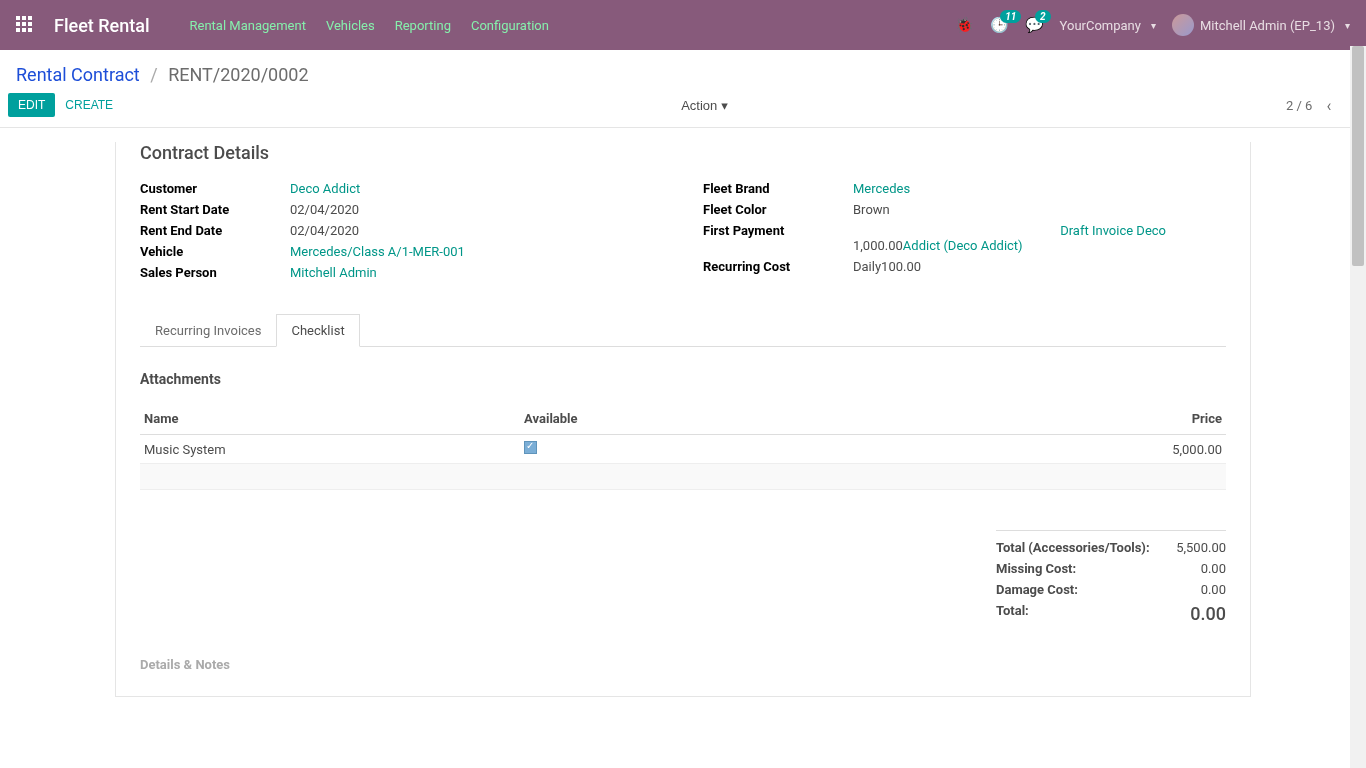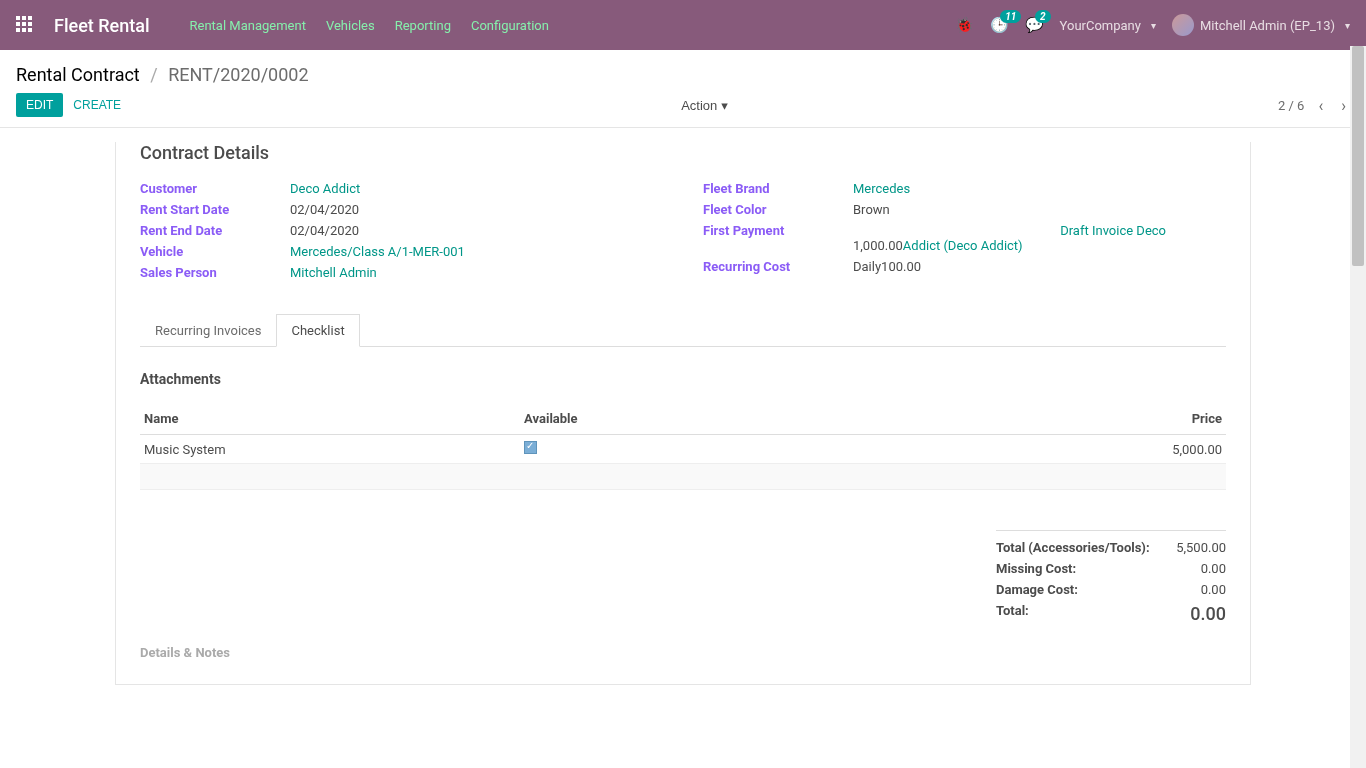--- a/index.html
+++ b/index.html
@@ -11,57 +11,57 @@
 .nav-menu { display: flex; gap: 20px; }
 .nav-item { color: #86efac; font-size: 13px; cursor: pointer; }
 .topbar-right { margin-left: auto; display: flex; align-items: center; gap: 16px; }
 .icon-btn { position: relative; cursor: pointer; font-size: 15px; color: #e8dde3; }
 .badge { position: absolute; top: -6px; left: 10px; background: #00a09d; color: #fff; border-radius: 10px; font-size: 10px; padding: 1px 5px; font-weight: bold; min-width: 16px; text-align: center; font-style: italic; }
 .company, .user { color: #e8dde3; font-size: 13px; cursor: pointer; display: flex; align-items: center; gap: 6px; }
 .caret-down::after { content: "▾"; font-size: 10px; margin-left: 4px; }
 .avatar { width: 22px; height: 22px; border-radius: 50%; background: linear-gradient(135deg,#c99,#99c); display:inline-block;}
 .breadcrumb-row { padding: 14px 16px 8px; }
 .breadcrumb { font-size: 18px; color: #6c6c6c; }
-.breadcrumb-link { color: #000000; cursor: pointer; }
+.breadcrumb-link { color: #1d4ed8; cursor: pointer; }
 .breadcrumb-sep { margin: 0 6px; color: #aaa; }
-.controls-row { display: flex; align-items: center; padding: 0 16px 10px; border-bottom: 1px solid #e5e5e5; }
+.controls-row { display: flex; align-items: center; padding: 0 8px 10px; border-bottom: 1px solid #e5e5e5; }
 .btn { padding: 5px 10px; font-size: 12px; border: none; cursor: pointer; border-radius: 2px; font-weight: 500; }
 .btn-primary { background: #00a09d; color: #fff; }
 .btn-link { background: none; color: #00a09d; }
 .action-btn { margin-left: auto; margin-right: auto; background: none; border: none; color: #4c4c4c; font-size: 13px; cursor: pointer; display: flex; align-items: center; gap: 4px; }
 .pager { display: flex; align-items: center; gap: 10px; color: #6c6c6c; font-size: 13px; }
 .pager-arrow { cursor: pointer; color: #6c6c6c; font-size: 16px; padding: 0 4px; }
 .content-area { position: relative; padding: 0 0 8px 0; }
 .form-sheet { width: 1136px; margin: 0 auto; background: #fff; border: 1px solid #e5e5e5; border-top: none; padding: 0 24px 24px; }
 .section-title { font-size: 18px; color: #4c4c4c; margin: 14px 0 18px; font-weight: 500; }
 .form-cols { display: flex; gap: 40px; }
 .form-col { flex: 1; }
 .field-row { display: flex; margin-bottom: 6px; align-items: baseline; }
-.field-label { width: 150px; font-weight: bold; color: #8b5cf6; font-size: 13px; }
+.field-label { width: 150px; font-weight: bold; color: #000000; font-size: 13px; }
 .field-value { color: #4c4c4c; font-size: 13px; }
 .link-value { color: #009688; cursor: pointer; }
 .tabs { display: flex; border-bottom: 1px solid #ddd; margin-top: 28px; }
 .tab { padding: 8px 14px; font-size: 13px; color: #6c6c6c; cursor: pointer; border: 1px solid transparent; border-bottom: none; background: #fff; }
 .tab.active { border: 1px solid #ddd; border-bottom: 1px solid #fff; margin-bottom: -1px; color: #4c4c4c; }
 .subsection { margin-top: 24px; }
 .subsection-title { font-weight: bold; color: #4c4c4c; font-size: 14px; margin-bottom: 16px; }
 .ck-table { width: 100%; border-collapse: collapse; }
 .ck-table th { text-align: left; font-weight: bold; color: #4c4c4c; font-size: 13px; padding: 8px 4px; border-bottom: 1px solid #ddd; }
 .ck-table th:last-child, .ck-table td:last-child { text-align: right; }
 .ck-table td { padding: 6px 4px; font-size: 13px; color: #4c4c4c; border-bottom: 1px solid #eee; }
 .ck-table tr.odd td { background: #f7f7f7; }
 .cbox { width: 13px; height: 13px; background: #7baed6; border: 1px solid #5f94bb; display: inline-block; position: relative; }
 .cbox::after { content: "✓"; position: absolute; top: -2px; left: 1px; font-size: 10px; color: #fff; }
 .stripe-empty { background: #f9f9f9; height: 26px; border-bottom: 1px solid #eee; }
 .totals { margin-top: 40px; display: flex; justify-content: flex-end; }
 .totals-inner { width: 230px; border-top: 1px solid #ddd; padding-top: 6px; }
 .total-row { display: flex; justify-content: space-between; font-size: 13px; color: #4c4c4c; padding: 3px 0; }
 .total-row .tl { font-weight: bold; }
 .total-final .tv { font-size: 18px; font-weight: 500; }
-.details-notes { margin-top: 18px; color: #aaa; font-weight: bold; font-size: 13px; }
+.details-notes { margin-top: 30px; color: #aaa; font-weight: bold; font-size: 13px; }
 .scrollbar-track { position: fixed; right: 0; top: 46px; bottom: 0; width: 16px; background: #f1f1f1; }
 .scrollbar-thumb { position: absolute; left: 2px; right: 2px; top: 0; height: 220px; background: #c1c1c1; border-radius: 2px; }
 </style>
 </head>
 <body>
 
 <div class="topbar">
   <div class="apps-icon">
     <span></span>
       <span></span>

